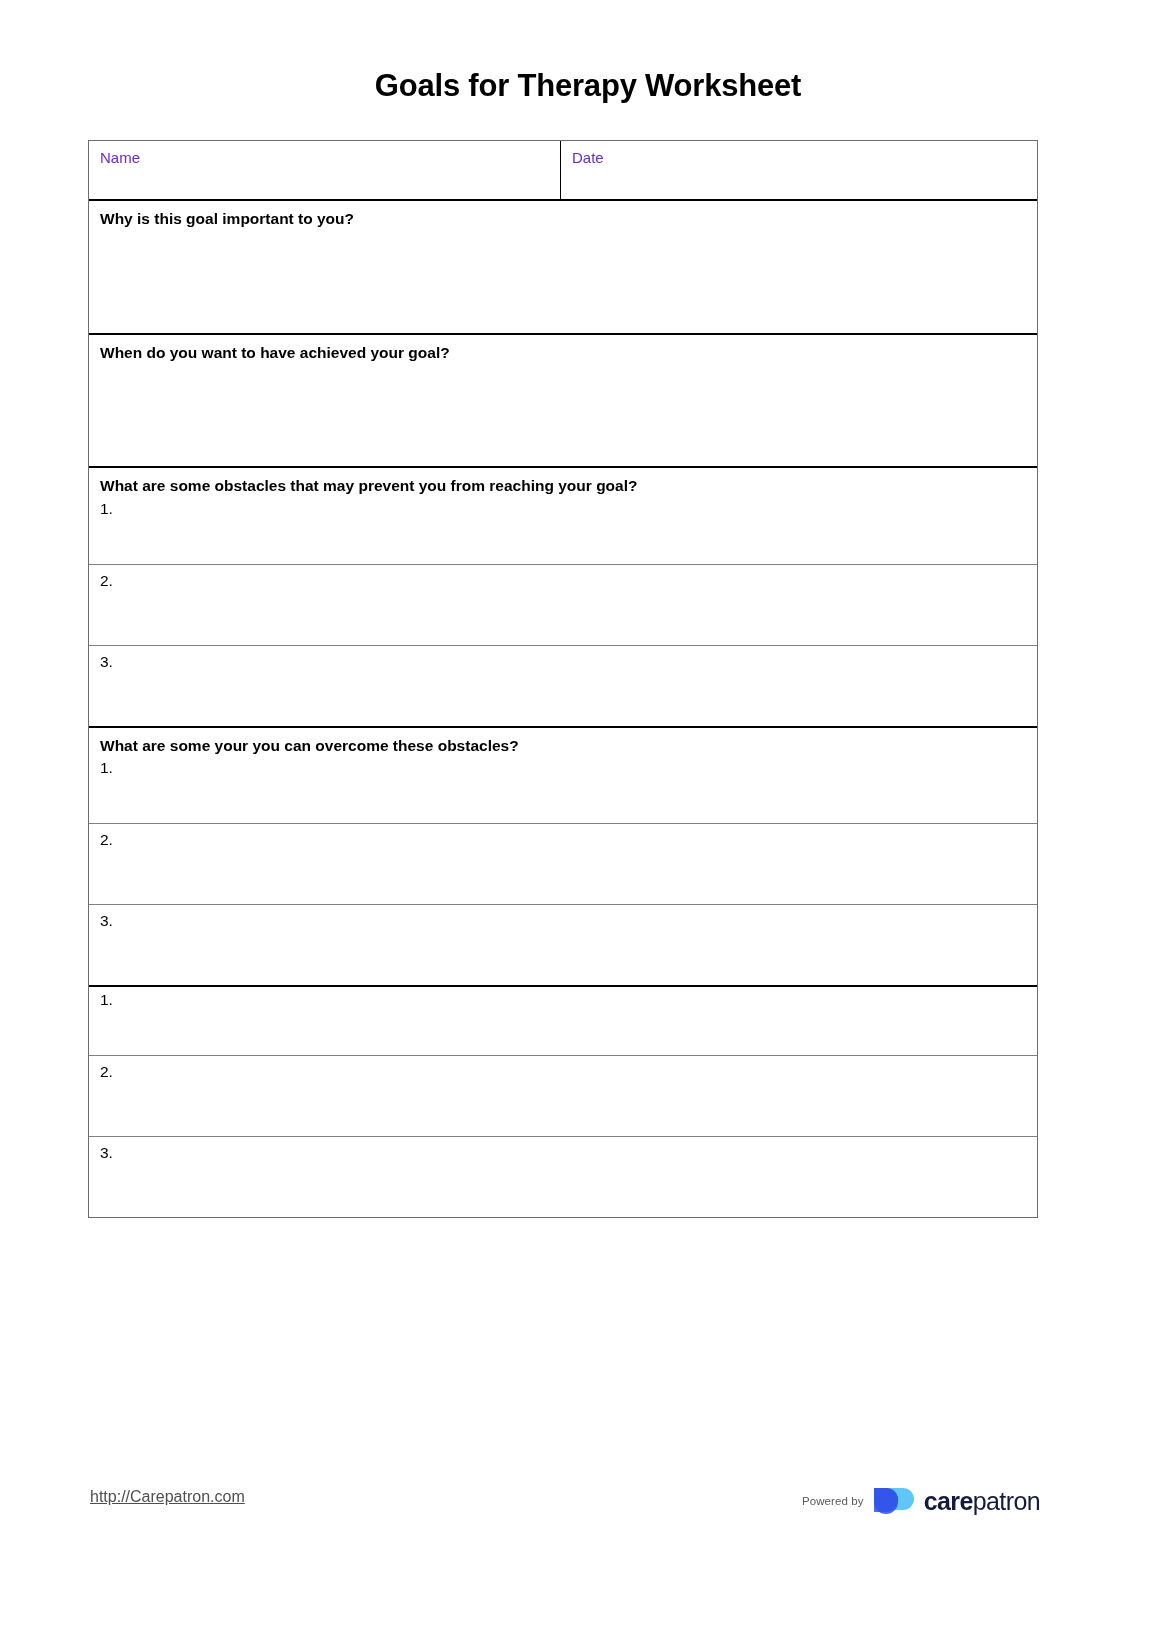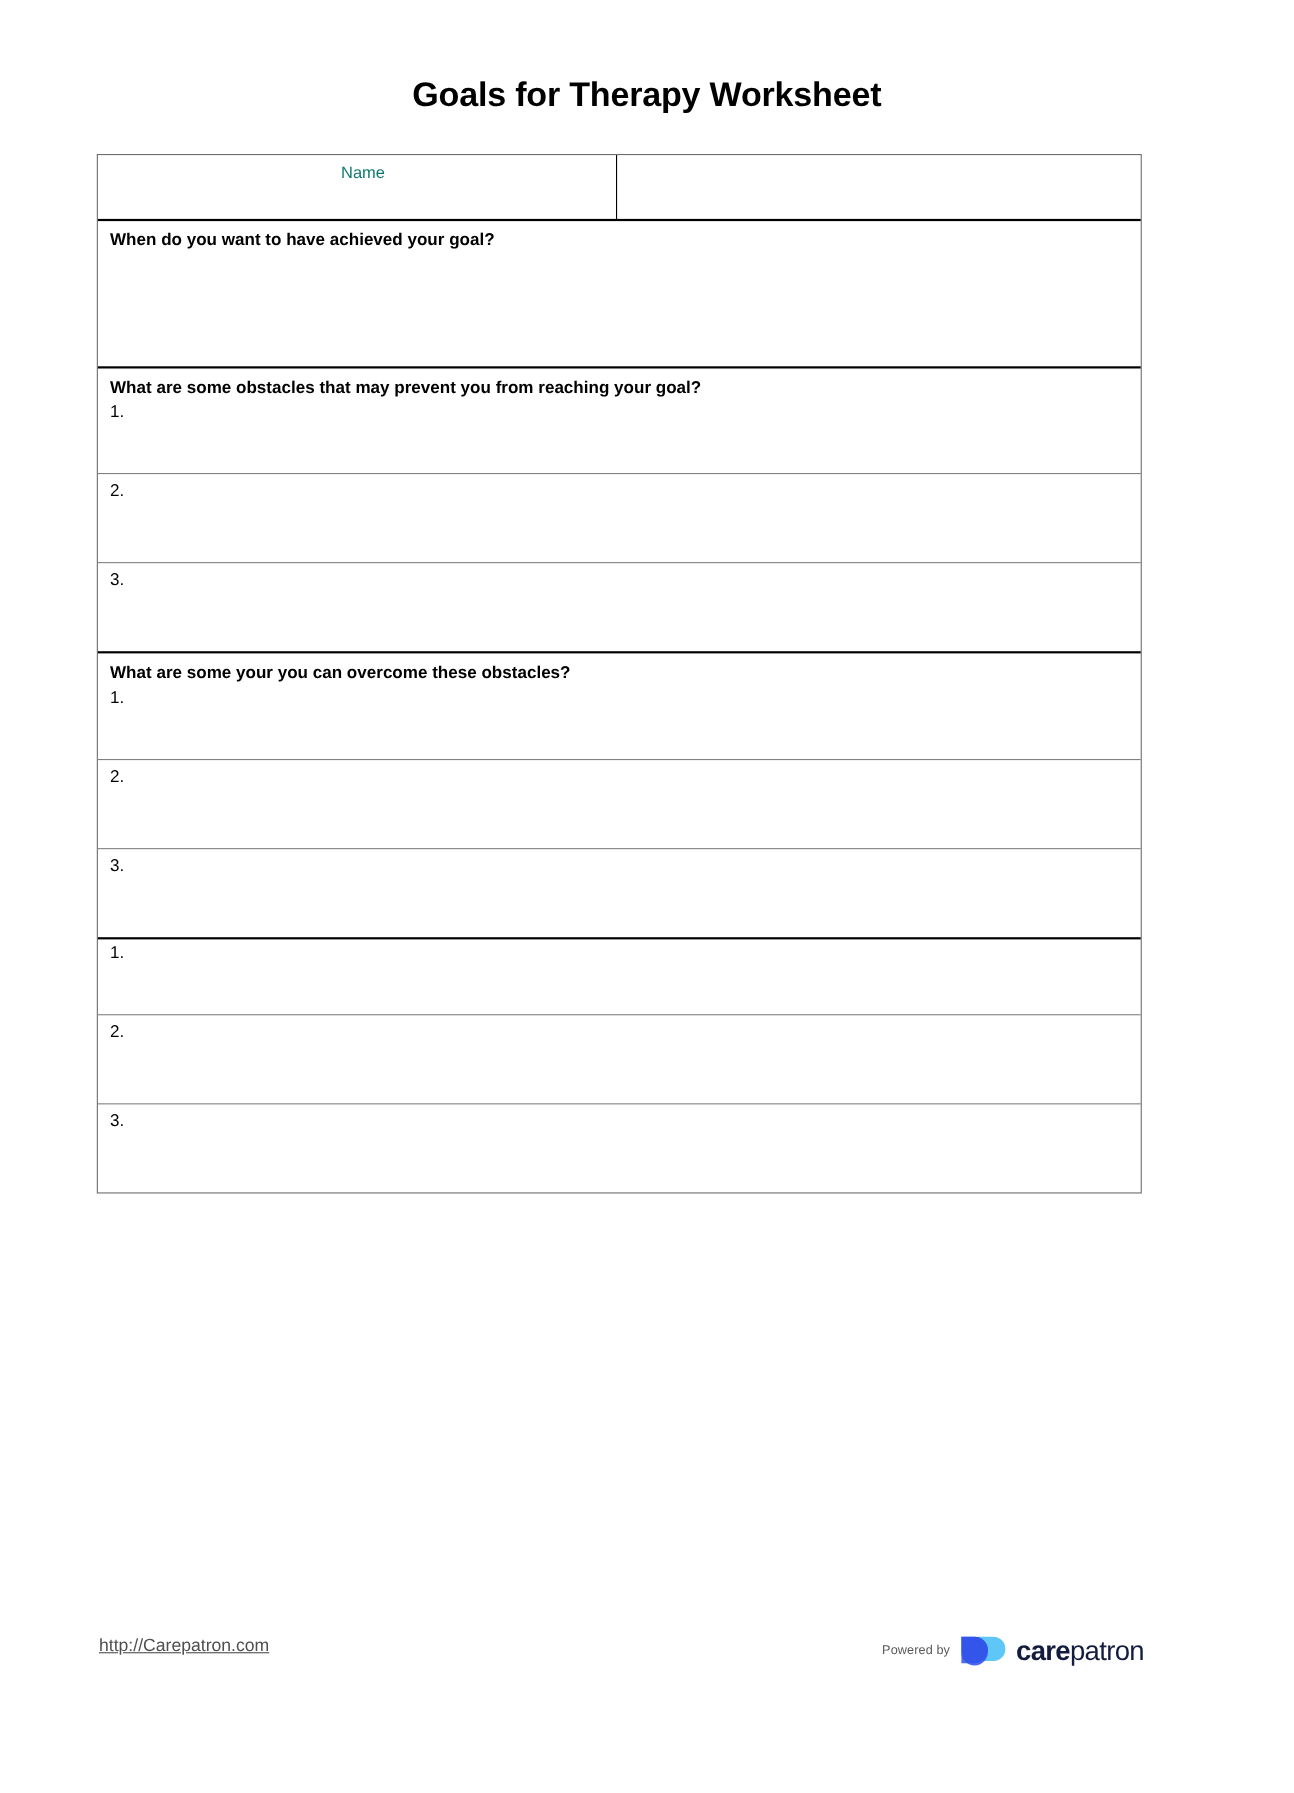--- a/index.html
+++ b/index.html
@@ -55,22 +55,21 @@
     display: flex;
     height: 60px;
     border-bottom: 2.5px solid #000;
     box-sizing: border-box;
   }
   .hdr-cell {
     box-sizing: border-box;
     padding: 8px 0 0 11px;
     font-size: 15px;
     font-weight: normal;
-    color: #0f766e;
-    text-align: center;
+    color: #6d28d9;
   }
   .hdr-cell.name {
     width: 472px;
     border-right: 1.6px solid #000;
   }
   .hdr-cell.date {
     flex: 1;
   }
 
   
@@ -173,23 +172,30 @@
 <div class="page">
 
   <div class="title">Goals for Therapy Worksheet</div>
 
   <div class="sheet">
 
     <div class="hdr-row">
       <div class="hdr-cell name">
         <span>Name</span>
       </div>
-    </div>
-
-
+      <div class="hdr-cell date">
+        <span>Date</span>
+      </div>
+    </div>
+
+
+    <div class="qblock">
+      <div class="qprompt">Why is this goal important to you?</div>
+      <div class="qbody-plain"></div>
+    </div>
 
     <div class="qblock">
       <div class="qprompt">When do you want to have achieved your goal?</div>
       <div class="qbody-plain"></div>
     </div>
 
     <div class="qblock">
       <div class="qprompt">What are some obstacles that may prevent you from reaching your goal?</div>
       <div class="subrow first">
         <span class="numlabel">1.</span>

